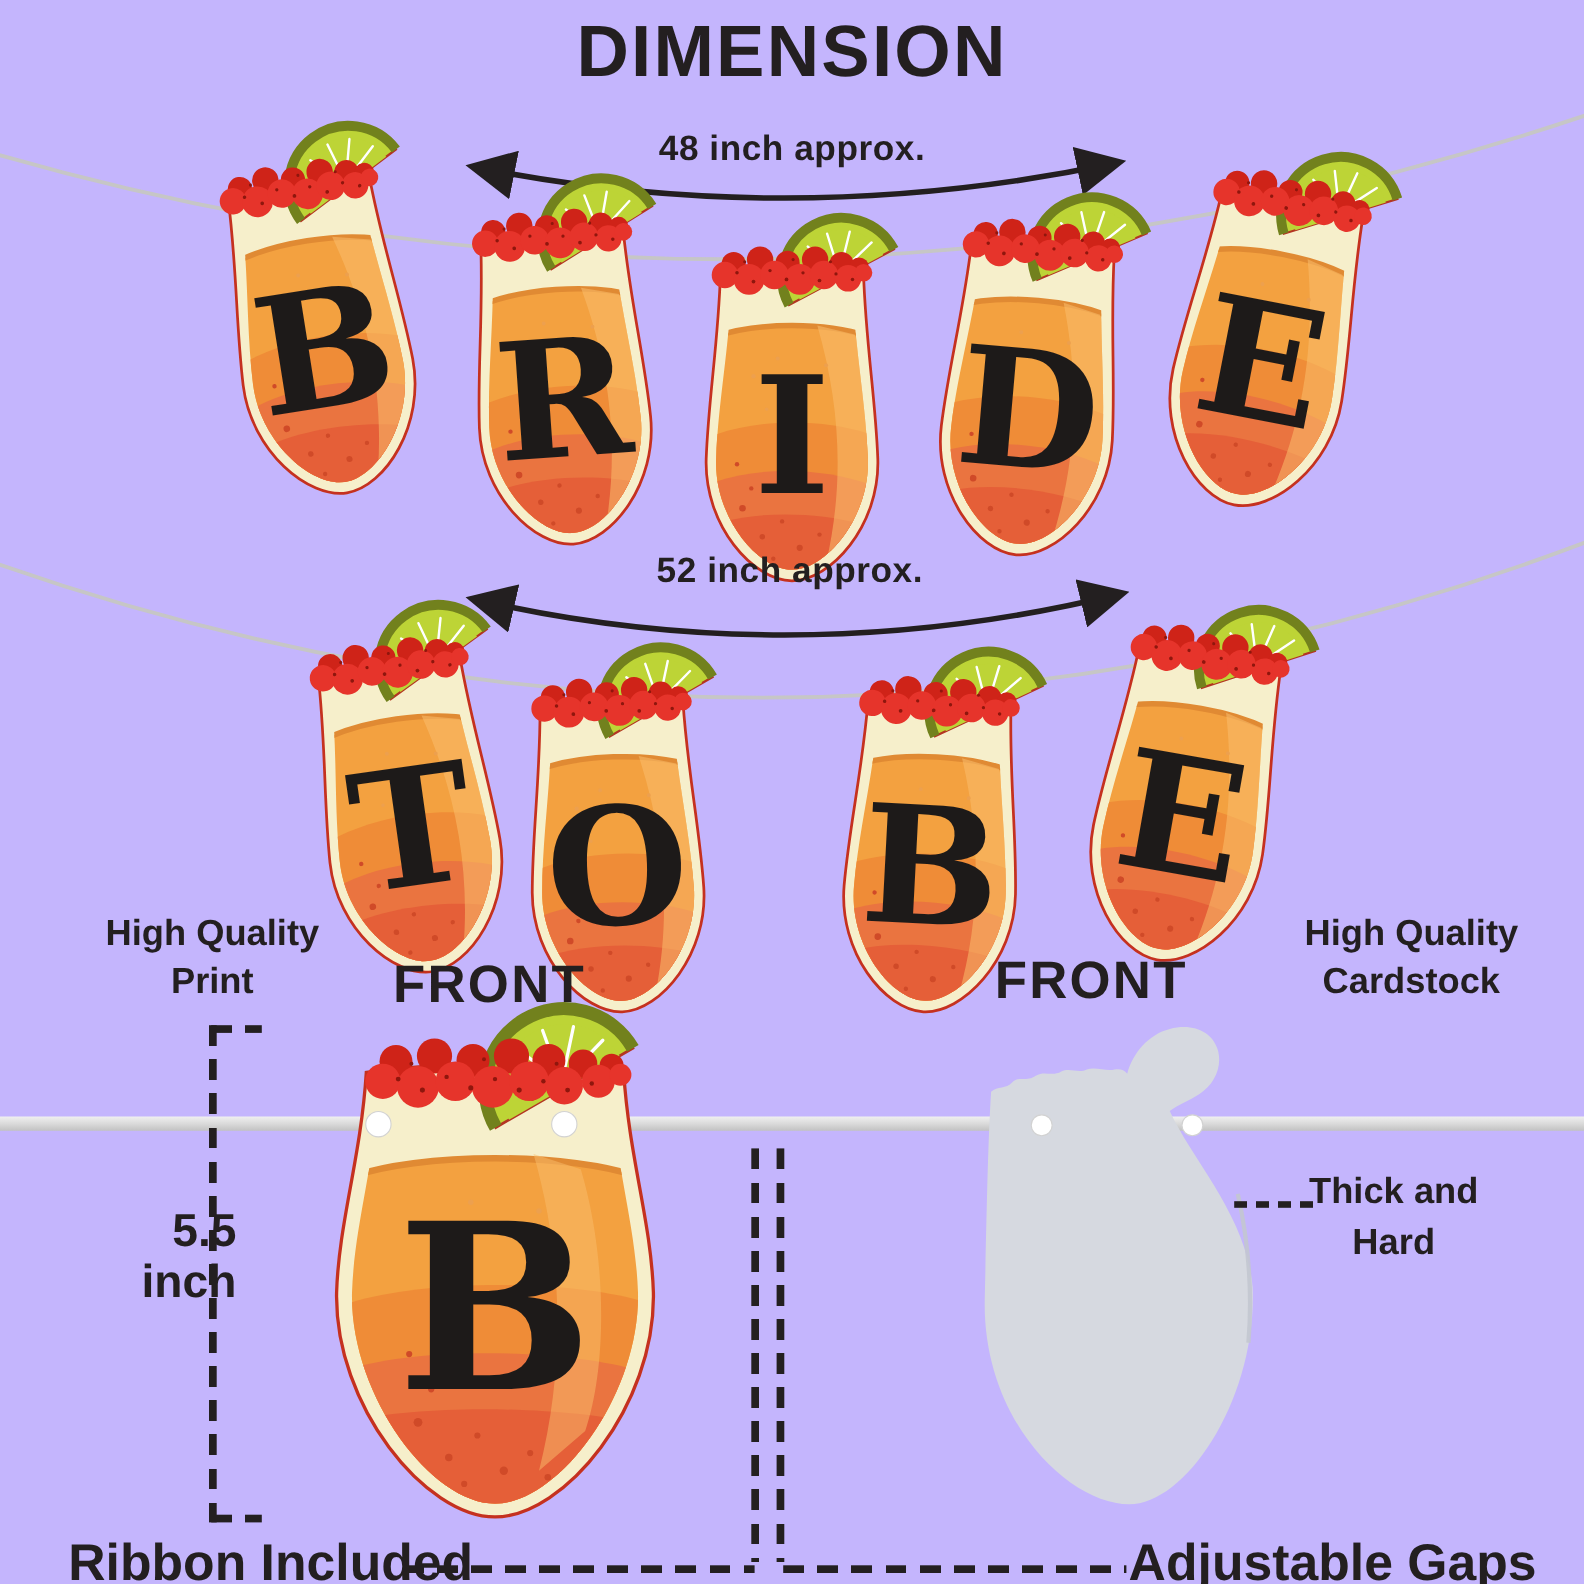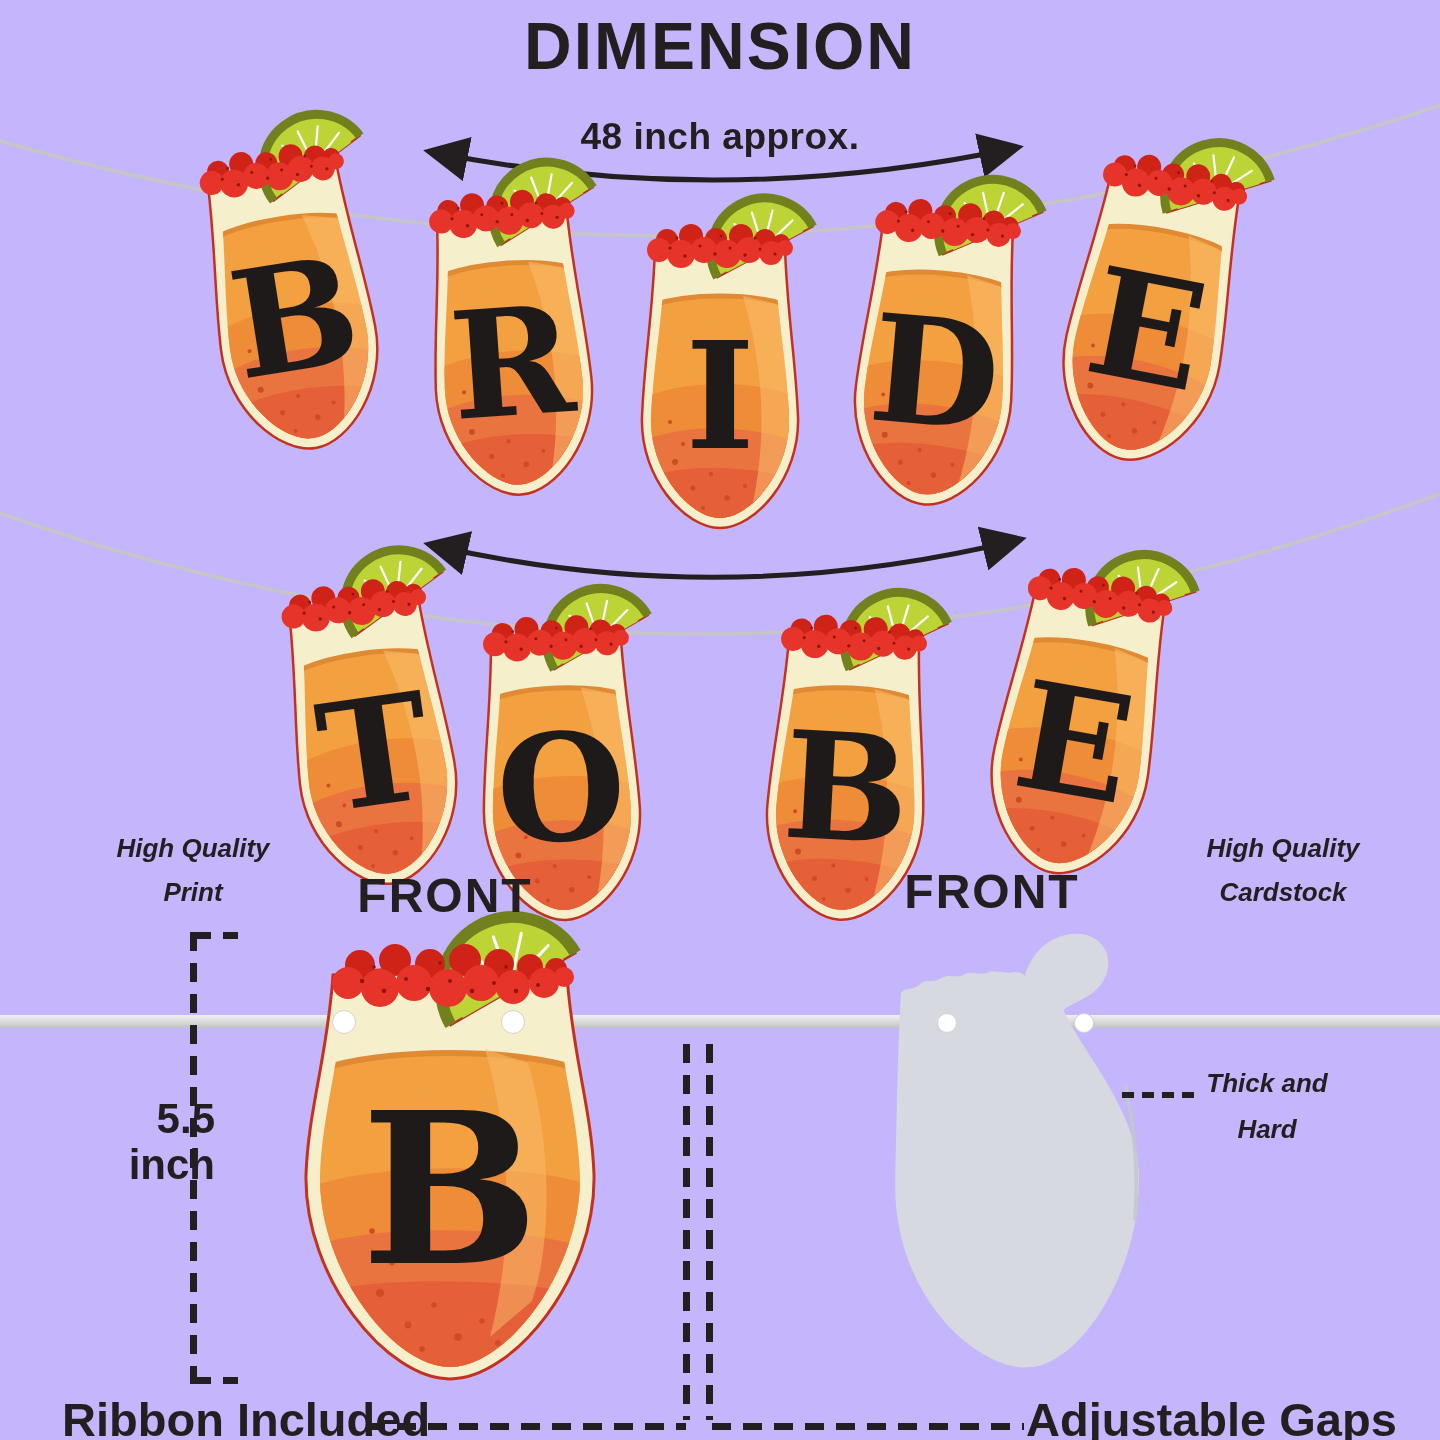--- a/index.html
+++ b/index.html
@@ -6,22 +6,22 @@
   #canvas{position:relative;width:1440px;height:1440px;background:#c4b5fd;overflow:hidden;
           font-family:"Liberation Sans",sans-serif;}
   #overlay{position:absolute;left:0;top:0;z-index:0;}
   .glass{position:absolute;z-index:2;}
   .glass svg{display:block;}
   #ribbon{position:absolute;left:0;top:1015px;width:1440px;height:13px;z-index:1;
           background:linear-gradient(180deg,#f0f0f0 0%,#d8d8d8 55%,#c2c2c2 100%);}
   .hole{position:absolute;z-index:3;background:#ffffff;border:1px solid #d2d2d2;border-radius:50%;}
   .lbl{position:absolute;font-weight:bold;color:#231f20;text-align:center;white-space:pre-line;z-index:4;}
   .lbl-title{left:0;top:8px;width:1440px;font-size:66px;letter-spacing:2px;}
-  .lbl-arrow{font-size:37px;letter-spacing:0.5px;}
-  .lbl-md{font-size:26px;line-height:44px;font-style:italic;}
+  .lbl-arrow{font-size:32px;letter-spacing:0.5px;}
+  .lbl-md{font-size:33px;line-height:44px;}
   .lbl-cap{font-size:48px;letter-spacing:2px;}
   .lbl-big{font-size:47px;text-align:left;}
   .lbl-size{font-size:42px;line-height:46px;}
   .dash-h{position:absolute;height:7px;z-index:4;
           background:repeating-linear-gradient(90deg,#231f20 0 19px,transparent 19px 31px);}
   .dash-v{position:absolute;width:7px;z-index:4;
           background:repeating-linear-gradient(180deg,#231f20 0 19px,transparent 19px 31px);}
   .dash-sm{background:repeating-linear-gradient(90deg,#231f20 0 12px,transparent 12px 20px);height:6px;}
   #backglass{position:absolute;left:872px;top:928px;z-index:2;}
 </style>
@@ -37,20 +37,21 @@
       </marker>
     </defs>
     <path d="M-4,140 Q720,348 1444,104" fill="none" stroke="#c6c6c6" stroke-width="3.5"></path>
     <path d="M-4,512 Q720,766 1444,492" fill="none" stroke="#c6c6c6" stroke-width="3.5"></path>
     <path d="M432,152 Q722,210 1015,148" fill="none" stroke="#231f20" stroke-width="5" marker-start="url(#ah)" marker-end="url(#ah)"></path>
     <path d="M432,545 Q722,612 1018,540" fill="none" stroke="#231f20" stroke-width="5" marker-start="url(#ah)" marker-end="url(#ah)"></path>
   </svg>
 
   <div class="lbl lbl-title">DIMENSION</div>
   <div class="lbl lbl-arrow" style="left:470px;top:116px;width:500px;">48 inch approx.</div>
+  <div class="lbl lbl-arrow" style="left:468px;top:500px;width:500px;">52 inch approx.</div>
 
   <div id="ribbon"></div>
 
   <div class="lbl lbl-md" style="left:38px;top:826px;width:310px;">High Quality
 Print</div>
   <div class="lbl lbl-cap" style="left:345px;top:868px;width:200px;">FRONT</div>
   <div class="lbl lbl-cap" style="left:892px;top:864px;width:200px;">FRONT</div>
   <div class="lbl lbl-md" style="left:1128px;top:826px;width:310px;">High Quality
 Cardstock</div>
   <div class="lbl lbl-size" style="left:65px;top:1096px;width:150px;text-align:right;">5.5

